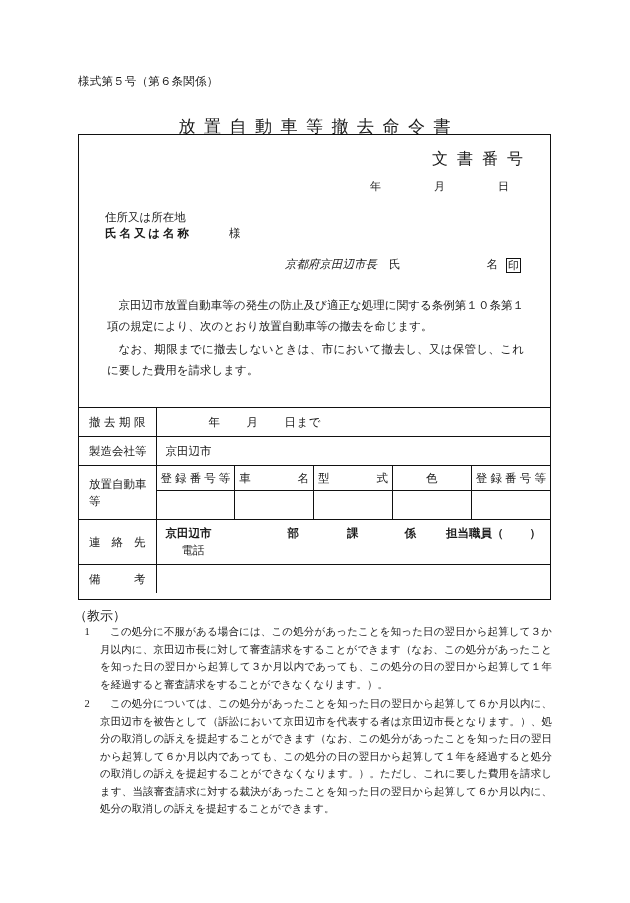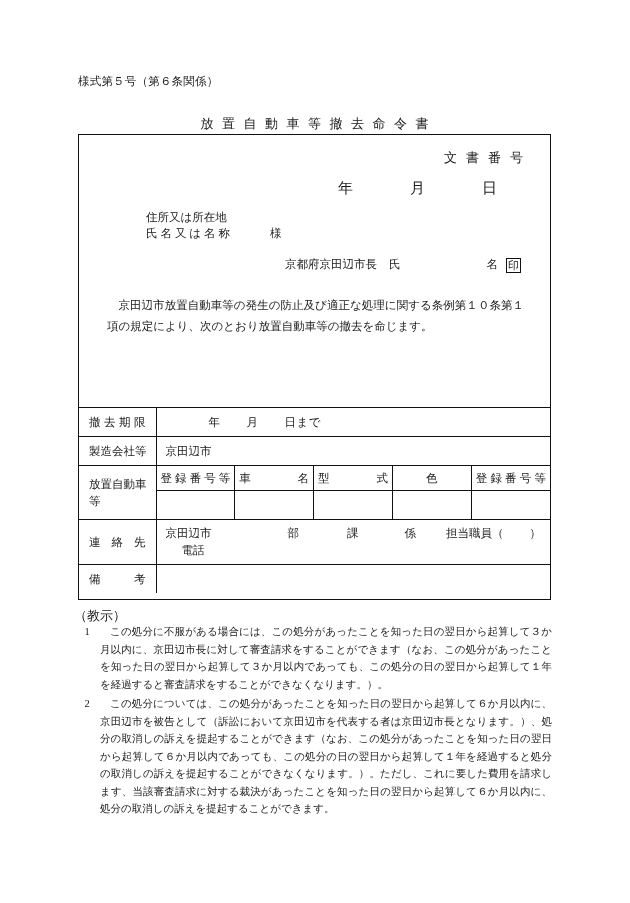--- a/index.html
+++ b/index.html
@@ -34,21 +34,21 @@
     white-space: nowrap;
   }
 
   
   .doc-title {
     position: absolute;
     left: 78px;
     top: 115px;
     width: 473px;
     text-align: center;
-    font-size: 13px;
+    font-size: 17px;
     letter-spacing: 8.5px;
     text-indent: 8.5px;
     white-space: nowrap;
   }
 
   
   .outer-box {
     position: absolute;
     left: 78px;
     top: 134px;
@@ -56,68 +56,68 @@
     height: 466px;
     border: 1.6px solid #111;
     box-sizing: border-box;
   }
 
   
   .doc-number {
     position: absolute;
     right: 18px;
     top: 14px;
-    font-size: 13px;
+    font-size: 16px;
     letter-spacing: 9px;
     text-indent: 9px;
     white-space: nowrap;
   }
   .doc-date {
     position: absolute;
-    right: 32px;
+    right: 20px;
     top: 44px;
-    font-size: 15px;
+    font-size: 11px;
     letter-spacing: 21px;
     text-indent: 21px;
     white-space: nowrap;
     font-family: Liberation Mono, monospace;
   }
 
   .addressee {
     position: absolute;
     left: 26px;
     top: 74px;
     font-size: 11.5px;
     line-height: 16px;
-    margin-left: 41px;
   }
   .addressee .lbl-addr {
     display: inline-block;
     white-space: nowrap;
   }
   .addressee .lbl-name {
     display: inline-block;
     width: 84px;
     text-align: justify;
     text-align-last: justify;
     white-space: nowrap;
+    font-weight: bold;
   }
   .addressee .sama {
     display: inline-block;
     margin-left: 40px;
   }
 
   .issuer {
     position: absolute;
     left: 206px;
     top: 122px;
     font-size: 11.5px;
     white-space: nowrap;
   }
-  .issuer .mayor { margin-right: 12px; }
+  .issuer .mayor { margin-right: 12px; font-style: italic; }
   .issuer .shi   { margin-right: 86px; }
   .issuer .mei   { margin-right: 8px; }
   .seal {
     display: inline-block;
     border: 1px solid #111;
     padding: 0px 1px 1px 1px;
     line-height: 12px;
     font-size: 11px;
     vertical-align: -1px;
   }
@@ -204,20 +204,21 @@
   .colhead.center-plain span {
     text-align: center;
     text-align-last: center;
   }
   .blank-cell { height: 28px !important; }
 
   .contact-line1 {
     white-space: nowrap;
     display: block;
     padding: 0 9px;
+    font-weight: bold;
   }
   .contact-line1 .c-city { margin-right: 76px; }
   .contact-line1 .c-bu   { margin-right: 48px; }
   .contact-line1 .c-ka   { margin-right: 46px; }
   .contact-line1 .c-kakari { margin-right: 30px; }
   .contact-line1 .c-paren-open { letter-spacing: 0; }
   .contact-line1 .c-paren-close { float: right; }
   .contact-line2 {
     display: block;
     padding: 2px 9px 0 25px;
@@ -279,20 +280,23 @@
       </div>
     </div>
 
     <div class="issuer">
       <span class="mayor">京都府京田辺市長</span><span class="shi">氏</span><span class="mei">名</span><span class="seal">印</span>
     </div>
 
     <div class="body-para p1">
       <p>京田辺市放置自動車等の発生の防止及び適正な処理に関する条例第１０条第１項の規定により、次のとおり放置自動車等の撤去を命じます。</p>
     </div>
+    <div class="body-para p2">
+      <p>なお、期限までに撤去しないときは、市において撤去し、又は保管し、これに要した費用を請求します。</p>
+    </div>
 
     <table class="grid">
       <tbody>
         <tr>
           <td class="rowlabel no-left">
             <span>撤去期限</span>
           </td>
           <td colspan="5" class="no-right">
             <div class="deadline-text"><span>年</span><span class="gap1"></span><span>月</span><span class="gap2"></span><span>日まで</span></div>
           </td>

